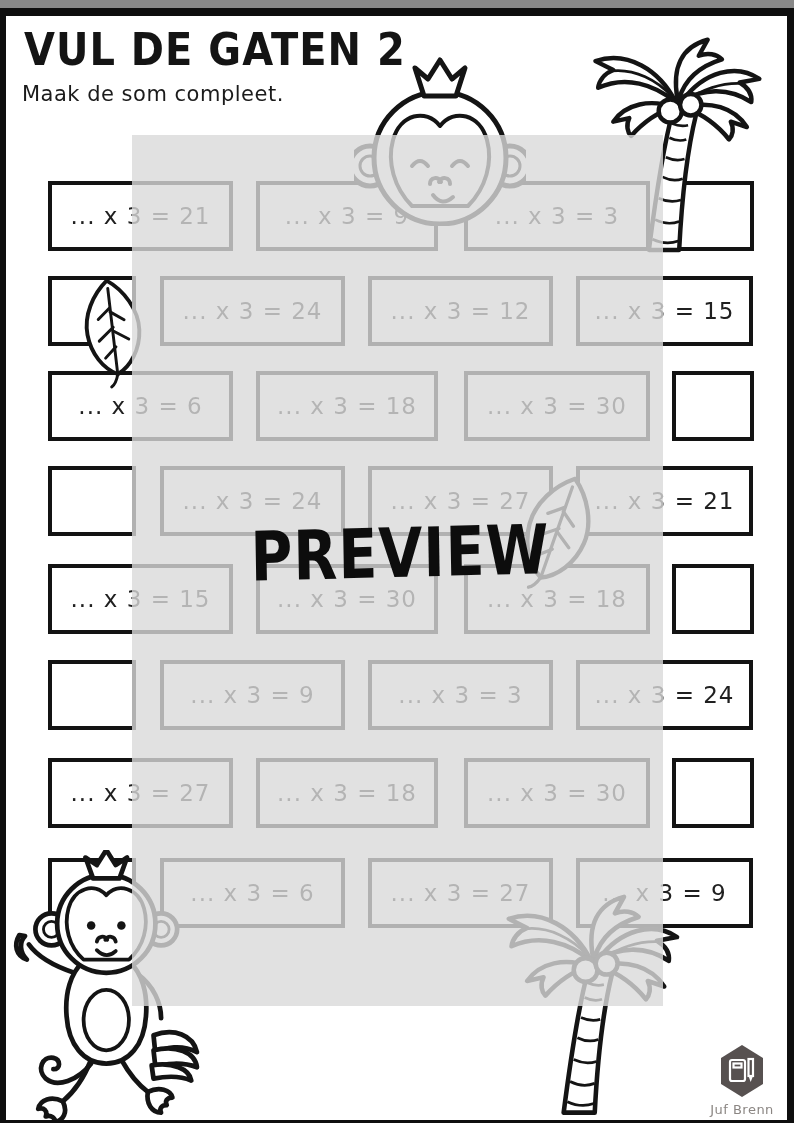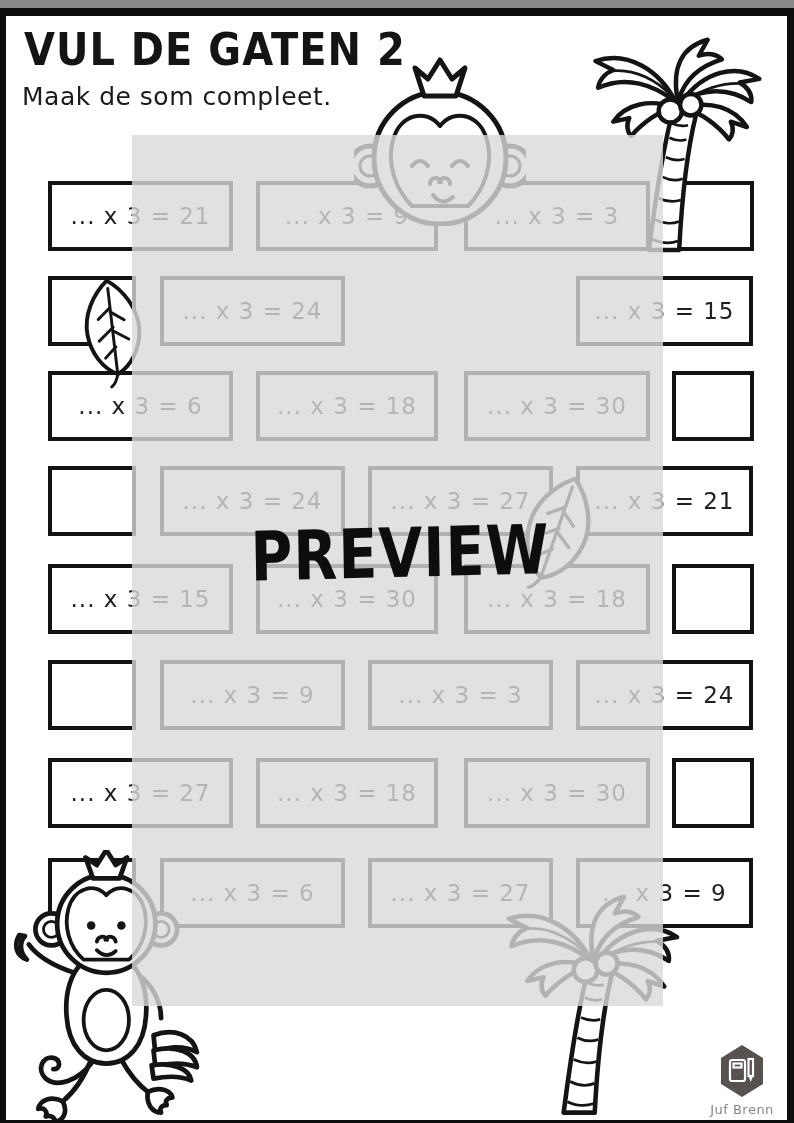--- a/index.html
+++ b/index.html
@@ -7,21 +7,21 @@
         font-family:"DejaVu Sans",sans-serif;margin:8px auto;}
   
   .frame{position:absolute;background:#0e0e0e;z-index:6;}
   .frame.top{left:0;top:0;width:794px;height:8px;}
   .frame.left{left:0;top:0;width:6px;height:1123px;}
   .frame.right{left:787px;top:0;width:7px;height:1123px;}
   .frame.bottom{left:0;top:1112px;width:794px;height:11px;}
   
   .title{position:absolute;left:24px;top:16px;font-size:40px;font-weight:900;color:#141414;
          letter-spacing:1px;transform:scaleY(1.12);transform-origin:top left;white-space:nowrap;z-index:1;}
-  .subtitle{position:absolute;left:22px;top:74px;font-size:25px;color:#1b1b1b;z-index:1;letter-spacing:0.5px;}
+  .subtitle{position:absolute;left:22px;top:74px;font-size:21px;color:#1b1b1b;z-index:1;letter-spacing:0.5px;}
   
   #grid{position:absolute;left:0;top:0;width:794px;height:1123px;z-index:1;}
   .box{position:absolute;box-sizing:border-box;height:70px;border:4px solid #131313;background:#ffffff;
        display:flex;align-items:center;justify-content:center;}
   .box span{font-size:23px;color:#202020;letter-spacing:1px;white-space:nowrap;}
   
   .deco{position:absolute;z-index:2;}
   .deco *{vector-effect:none;}
   
   .overlay{position:absolute;left:132px;top:127px;width:531px;height:871px;
@@ -86,20 +86,23 @@
       <div class="box" style="left: 256px; top: 173px; width: 182px;">
         <span>... x 3 = 9</span>
       </div>
       <div class="box" style="left: 464px; top: 173px; width: 186px;">
         <span>... x 3 = 3</span>
       </div>
       <div class="box" style="left: 672px; top: 173px; width: 82px;"></div>
       <div class="box" style="left: 48px; top: 268px; width: 88px;"></div>
       <div class="box" style="left: 160px; top: 268px; width: 185px;">
         <span>... x 3 = 24</span>
+      </div>
+      <div class="box" style="left: 368px; top: 268px; width: 185px;">
+        <span>... x 3 = 12</span>
       </div>
       <div class="box" style="left: 576px; top: 268px; width: 177px;">
         <span>... x 3 = 15</span>
       </div>
       <div class="box" style="left: 48px; top: 363px; width: 185px;">
         <span>... x 3 = 6</span>
       </div>
       <div class="box" style="left: 256px; top: 363px; width: 182px;">
         <span>... x 3 = 18</span>
       </div>

